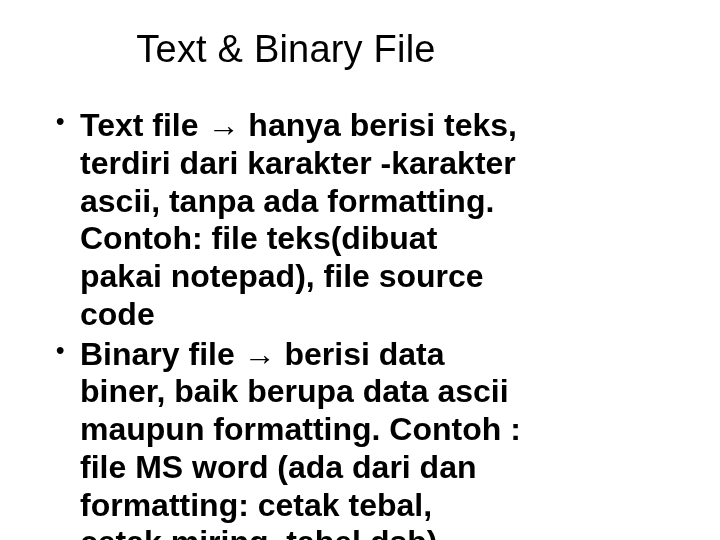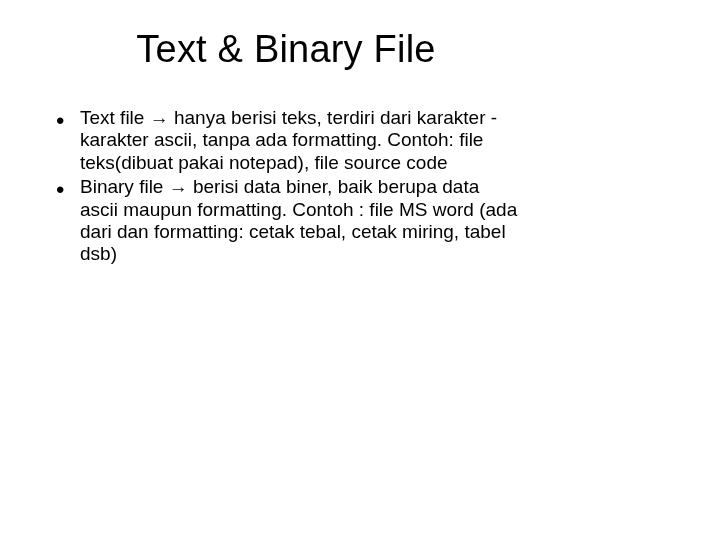--- a/index.html
+++ b/index.html
@@ -24,25 +24,25 @@
     margin: 0 0 36px 0;
     letter-spacing: 0.2px;
   }
   ul.bullets {
     list-style: none;
     margin: 0;
     padding: 0;
   }
   ul.bullets > li {
     position: relative;
-    font-size: 19px;
+    font-size: 32px;
     line-height: 1.18;
     padding-left: 30px;
     margin: 0 0 2px 0;
-    font-weight: 400;
+    font-weight: 700;
   }
   ul.bullets > li::before {
     content: "•";
     position: absolute;
     left: 6px;
     top: 0;
     font-size: 24px;
     line-height: 1.18;
   }
 </style>

